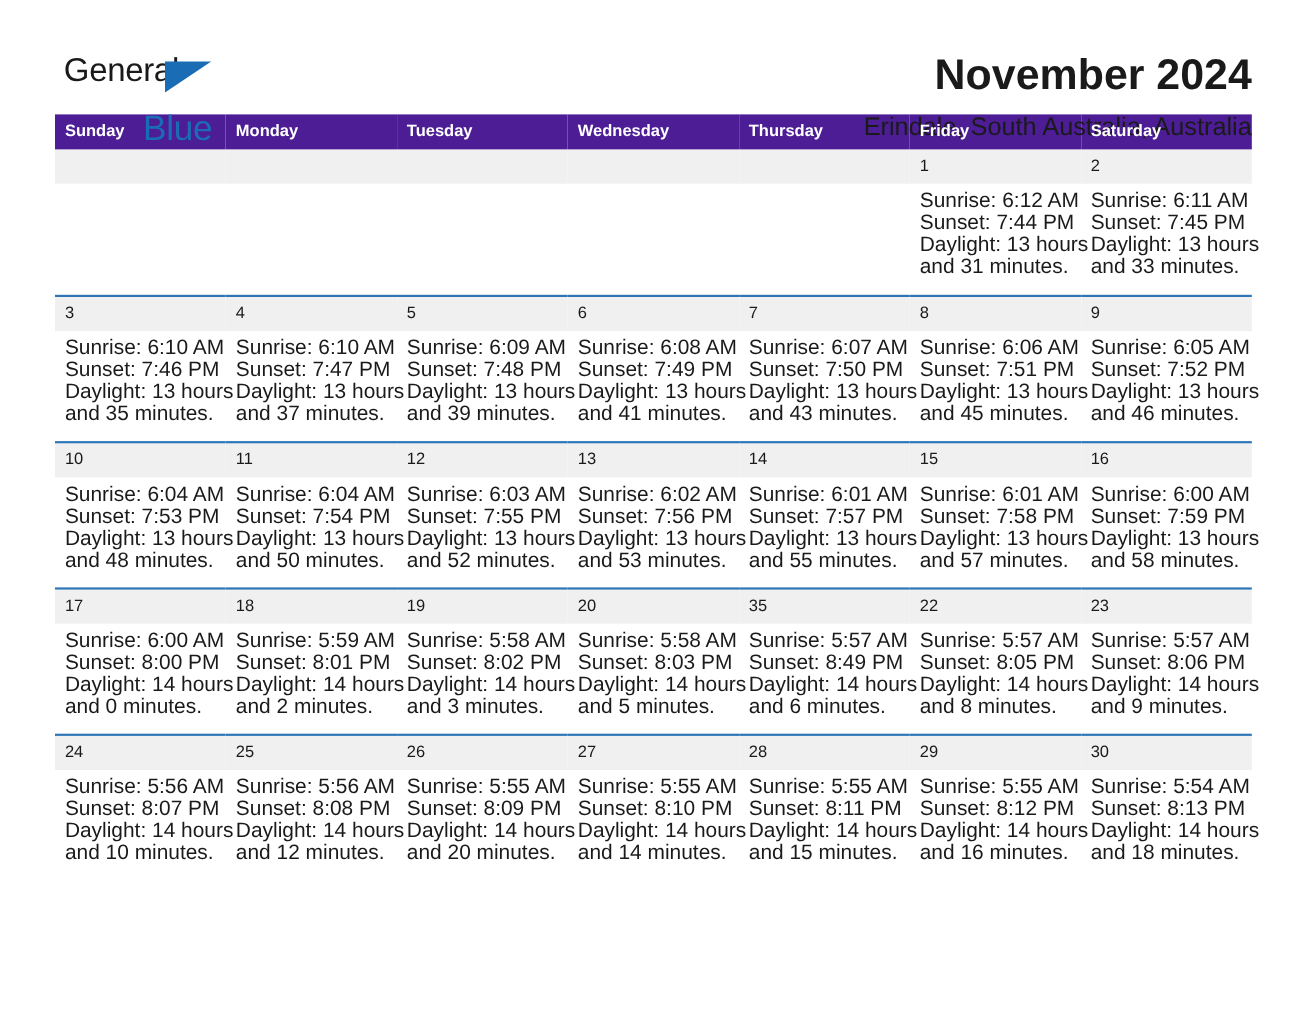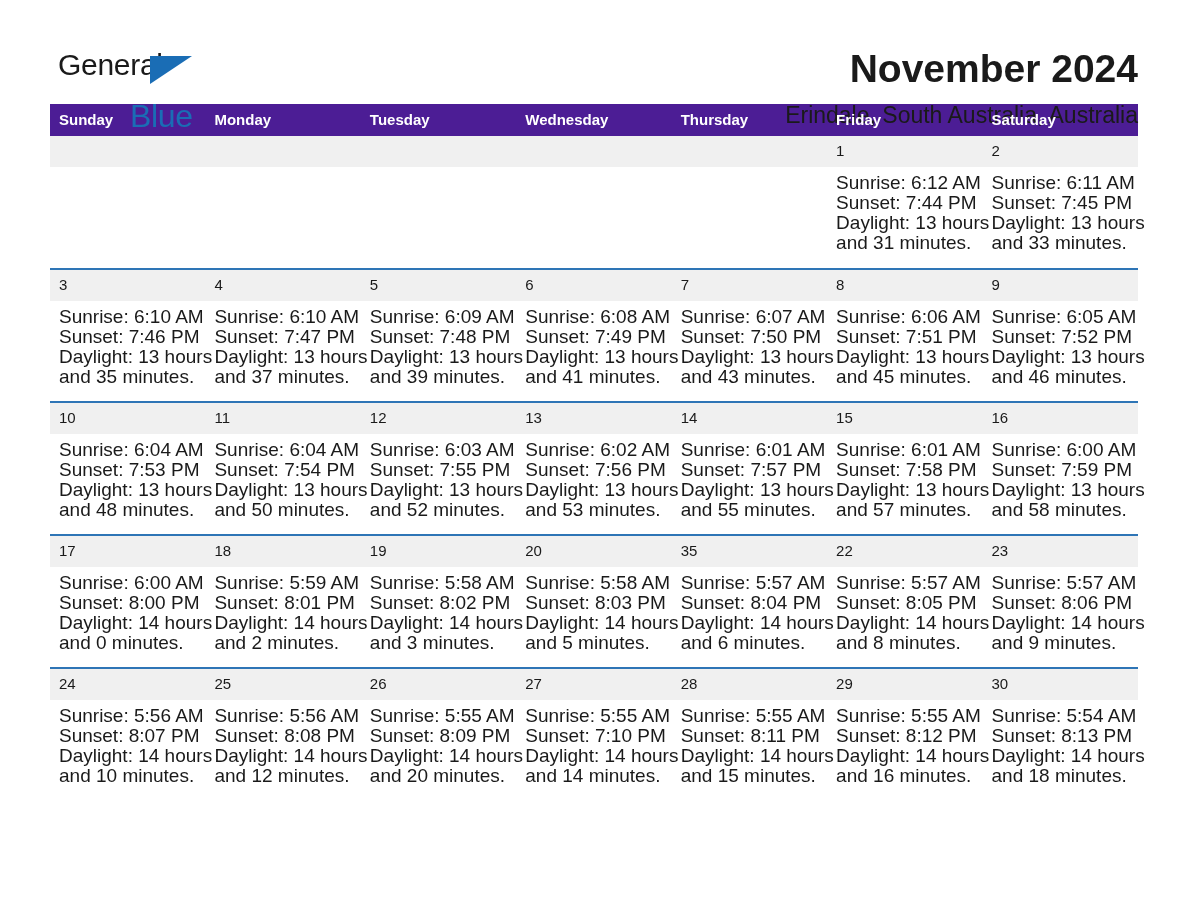--- a/index.html
+++ b/index.html
@@ -379,21 +379,21 @@
               <div>Sunrise: 5:58 AM</div>
               <div>Sunset: 8:03 PM</div>
               <div>Daylight: 14 hours</div>
               <div>and 5 minutes.</div>
             </div>
           </td>
           <td>
             <div class="daynum">35</div>
             <div class="details">
               <div>Sunrise: 5:57 AM</div>
-              <div>Sunset: 8:04 PM</div>
+              <div>Sunset: 8:49 PM</div>
               <div>Daylight: 14 hours</div>
               <div>and 6 minutes.</div>
             </div>
           </td>
           <td>
             <div class="daynum">22</div>
             <div class="details">
               <div>Sunrise: 5:57 AM</div>
               <div>Sunset: 8:05 PM</div>
               <div>Daylight: 14 hours</div>
@@ -435,21 +435,21 @@
               <div>Sunrise: 5:55 AM</div>
               <div>Sunset: 8:09 PM</div>
               <div>Daylight: 14 hours</div>
               <div>and 20 minutes.</div>
             </div>
           </td>
           <td>
             <div class="daynum">27</div>
             <div class="details">
               <div>Sunrise: 5:55 AM</div>
-              <div>Sunset: 7:10 PM</div>
+              <div>Sunset: 8:10 PM</div>
               <div>Daylight: 14 hours</div>
               <div>and 14 minutes.</div>
             </div>
           </td>
           <td>
             <div class="daynum">28</div>
             <div class="details">
               <div>Sunrise: 5:55 AM</div>
               <div>Sunset: 8:11 PM</div>
               <div>Daylight: 14 hours</div>

